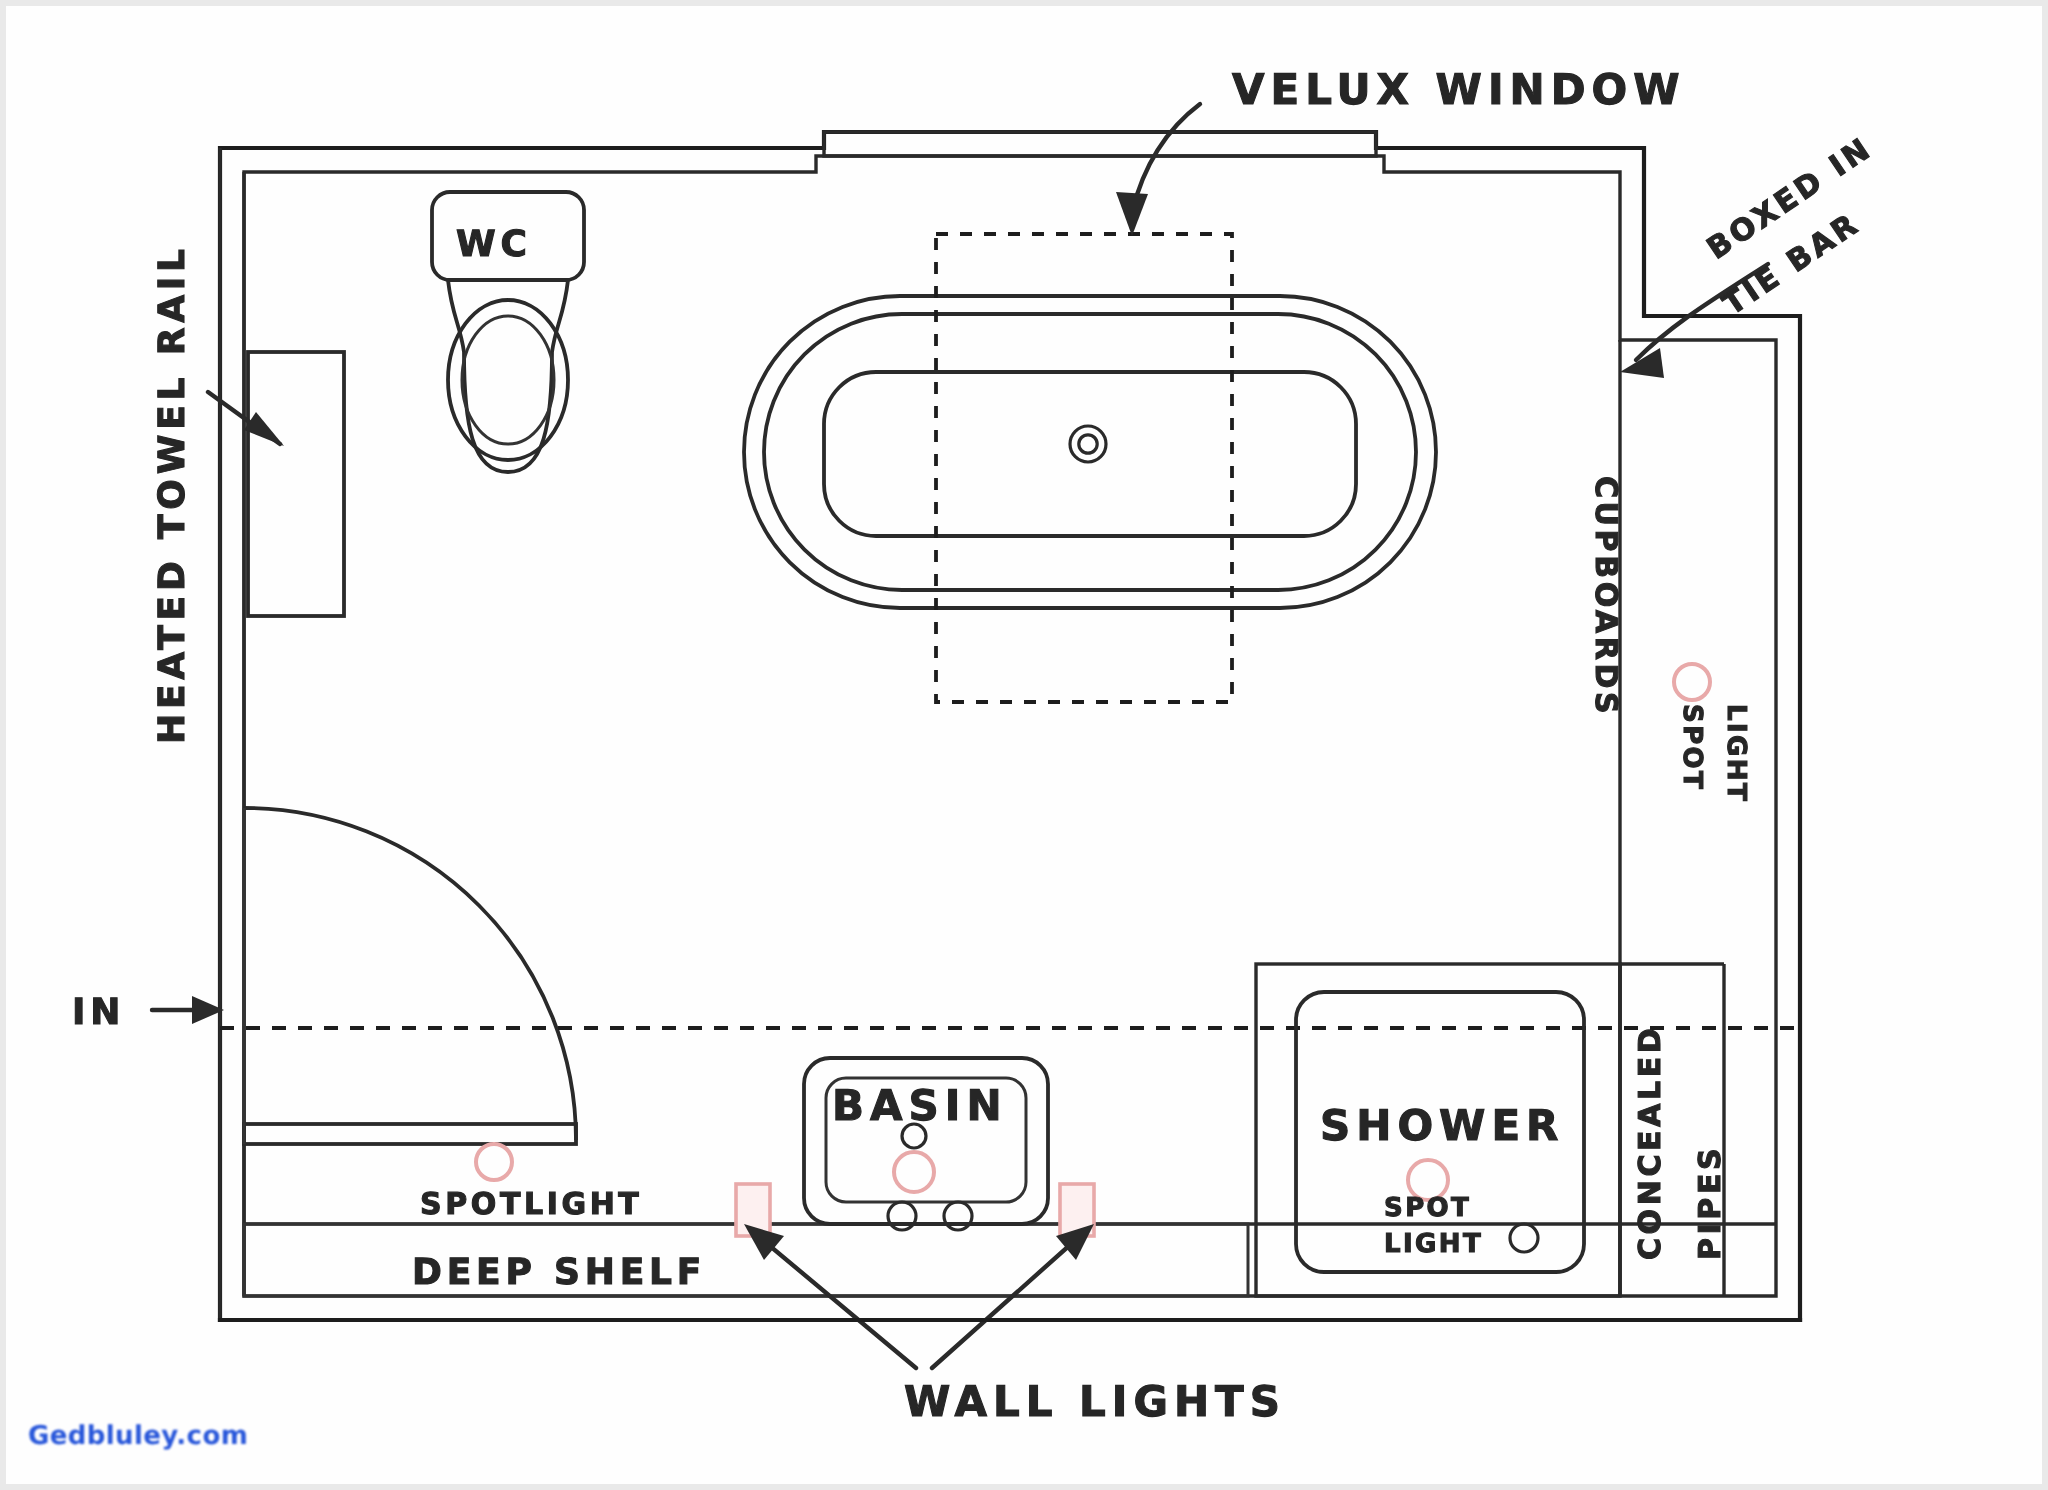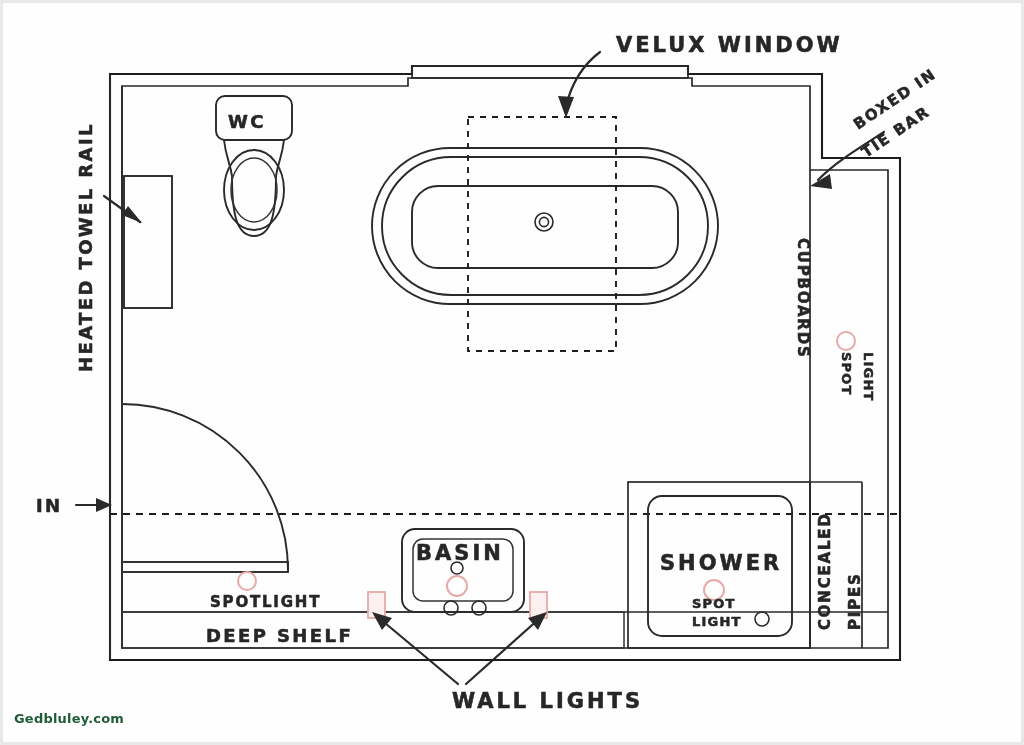--- a/index.html
+++ b/index.html
@@ -31,21 +31,21 @@
   .dash{fill:none;stroke:#1d1d1d;stroke-width:2;stroke-dasharray:7 6;}
   .dash-thin{fill:none;stroke:#1d1d1d;stroke-width:1.9;stroke-dasharray:6 6;}
   .lead{fill:none;stroke:#2a2a2a;stroke-width:2.2;stroke-linecap:round;}
   .arrowhead{fill:#2a2a2a;}
   .spot{fill:none;stroke:#e8a9a9;stroke-width:2;}
   .walllight{fill:#fdf0f0;stroke:#e8a9a9;stroke-width:1.8;}
   .drain{fill:none;stroke:#2a2a2a;stroke-width:1.6;}
   #watermark{
     position:absolute;left:14px;top:711px;
     font-family:"DejaVu Sans", sans-serif;
-    font-size:13px;font-weight:700;color:#14532d;
+    font-size:13px;font-weight:700;color:#1d4ed8;
     letter-spacing:0.2px;opacity:.95;
     filter:blur(0.45px);
     user-select:none;
   }
   .edge{position:absolute;background:#e9e9e9;}
 </style>
 </head>
 <body>
 
 <div id="sheet">

